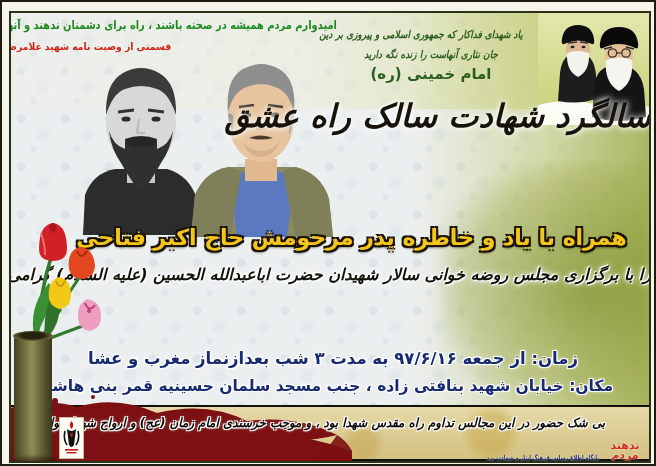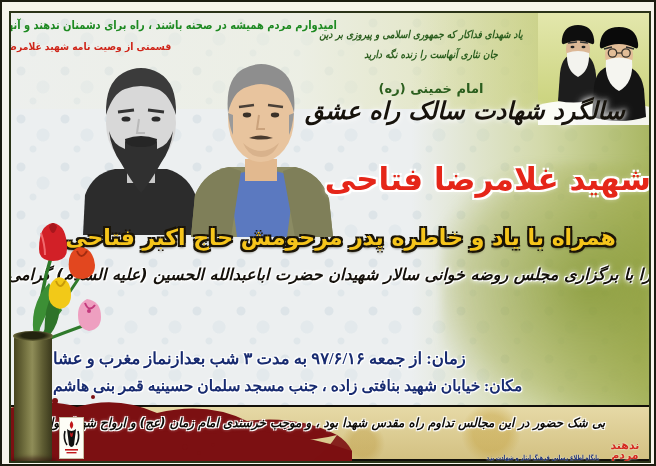--- a/index.html
+++ b/index.html
@@ -38,42 +38,42 @@
     white-space:nowrap;transform:scaleX(.86);transform-origin:top right;z-index:3;}
   .will-line2{left:184px;top:27px;font-size:11.5px;font-weight:bold;
     color:var(--quote-green);white-space:nowrap;z-index:3;}
   .will-attr{left:2px;top:28px;width:172px;text-align:center;font-size:10px;
     font-weight:bold;color:var(--attribution-red);white-space:nowrap;
     transform:scaleX(.92);transform-origin:top left;z-index:3;}
   .imam-quote{left:312px;top:12px;width:216px;text-align:center;
     color:var(--imam-quote-green);z-index:3;}
   .imam-quote .ln{font-size:10.5px;font-weight:bold;font-style:italic;
     white-space:nowrap;transform:scaleX(.85);transform-origin:top center;line-height:1.9;}
-  .imam-quote .sig{font-size:13px;font-weight:bold;margin-top:16px;}
+  .imam-quote .sig{font-size:15px;font-weight:bold;margin-top:0;}
   
   .photo{z-index:4;}
   .photo-left{left:62px;top:40px;width:136px;height:182px;}
   .photo-right{left:172px;top:42px;width:158px;height:182px;z-index:5;}
   
   .calli-title{left:268px;top:84px;width:372px;text-align:center;
-    font-size:24px;font-weight:bold;font-style:italic;color:var(--calligraphy-black);
+    font-size:32px;font-weight:bold;font-style:italic;color:var(--calligraphy-black);
     white-space:nowrap;z-index:6;
     text-shadow:0 0 5px rgba(255,255,255,.9),0 0 9px rgba(255,255,255,.8);}
   .martyr-name{left:322px;top:148px;width:318px;text-align:center;
     font-size:31px;font-weight:bold;color:var(--martyr-red);white-space:nowrap;z-index:6;
     text-shadow:-2px -2px 0 #fff,2px -2px 0 #fff,-2px 2px 0 #fff,2px 2px 0 #fff,0 0 6px #fff;}
-  .father-line{left:37px;top:212px;width:585px;text-align:center;
+  .father-line{left:48px;top:212px;width:585px;text-align:center;
     font-size:22px;font-weight:bold;color:var(--memorial-yellow);white-space:nowrap;z-index:6;
     text-shadow:-2px -2px 0 #1a1408,2px -2px 0 #1a1408,-2px 2px 0 #1a1408,2px 2px 0 #1a1408,0 2px 3px #1a1408;}
   .ceremony-line{left:25px;top:252px;width:615px;text-align:center;
     font-size:16px;font-weight:bold;font-style:italic;color:#14100a;white-space:nowrap;z-index:6;
     text-shadow:0 0 4px #fff,0 0 7px #fff,1px 1px 0 #fff,-1px -1px 0 #fff;}
-  .info-line{width:560px;text-align:left;font-weight:bold;
+  .info-line{width:560px;text-align:center;font-weight:bold;
     color:var(--info-navy);white-space:nowrap;z-index:6;
-    text-shadow:-1px -1px 0 #fff,1px -1px 0 #fff,-1px 1px 0 #fff,1px 1px 0 #fff,0 0 4px #fff;font-family:Liberation Serif, serif;}
+    text-shadow:-1px -1px 0 #fff,1px -1px 0 #fff,-1px 1px 0 #fff,1px 1px 0 #fff,0 0 4px #fff;}
   .time-line{left:42px;top:336px;font-size:16.5px;}
   .loc-line{left:42px;top:364px;font-size:15.5px;}
   
   .band{left:0;top:392px;width:640px;height:56px;
     border-top:2px solid #13100a;border-bottom:2px solid #13100a;
     background:linear-gradient(180deg,#e6d9a6,#d3c182);z-index:5;}
   .band::after{content:"";position:absolute;inset:0;
     background:radial-gradient(circle at 75% 50%,rgba(190,150,40,.35) 0 18px,transparent 30px),
                radial-gradient(circle at 55% 70%,rgba(180,140,40,.3) 0 12px,transparent 22px);}
   .splash{left:-4px;top:378px;width:345px;height:74px;z-index:6;}
@@ -179,21 +179,20 @@
         <ellipse cx="64" cy="60" rx="4.2" ry="2.4" fill="#3a3128"></ellipse>
         <ellipse cx="92" cy="60" rx="4.2" ry="2.4" fill="#3a3128"></ellipse>
         <path d="M56 52 L71 50 M85 50 L100 52" stroke="#4a4038" stroke-width="2.6"></path>
         <path d="M66 83 Q78 78 90 83 Q78 86 66 83 Z" fill="#4a3b2e"></path>
         <path d="M60 88 Q78 104 96 88 Q90 102 78 102 Q66 102 60 88 Z" fill="#d8b28c"></path>
         <path d="M76 60 L74 74 L82 74" fill="none" stroke="#caa27c" stroke-width="2"></path>
       </svg>
     </div>
 
     <div class="abs calli-title">سالگرد شهادت سالک راه عشق</div>
-    <div class="abs martyr-name">شهید غلامرضا فتاحی</div>
     <div class="abs father-line">همراه با یاد و خاطره پدر مرحومش حاج اکبر فتاحی</div>
     <div class="abs ceremony-line">را با برگزاری مجلس روضه خوانی سالار شهیدان حضرت اباعبدالله الحسین (علیه السلام) گرامی میداریم</div>
 
     <div class="abs info-line time-line">زمان: از جمعه ۹۷/۶/۱۶ به مدت ۳ شب بعدازنماز مغرب و عشا</div>
     <div class="abs info-line loc-line">مکان: خیابان شهید بنافتی زاده ، جنب مسجد سلمان حسینیه قمر بنی هاشم</div>
 
     <div class="abs band"></div>
     <svg class="abs splash" viewBox="0 0 345 74">
       <path d="M0 18 Q40 6 70 16 Q110 4 150 22 Q200 10 240 30 Q290 24 330 44 Q300 52 260 48 Q220 64 170 52 Q120 70 70 58 Q30 66 0 58 Z" fill="#7c1012"></path>
       <path d="M0 58 L345 58 L345 74 L0 74 Z" fill="#7c1012" opacity="0"></path>

